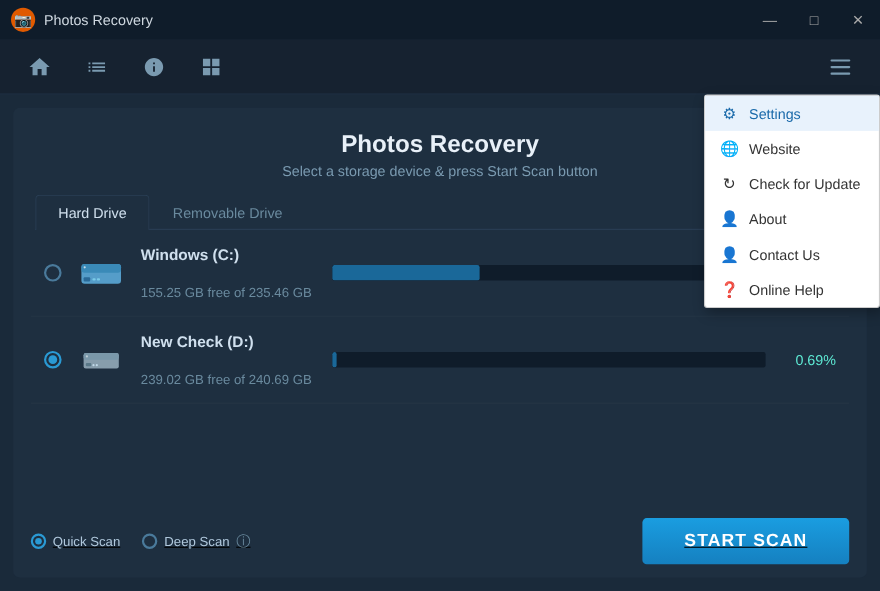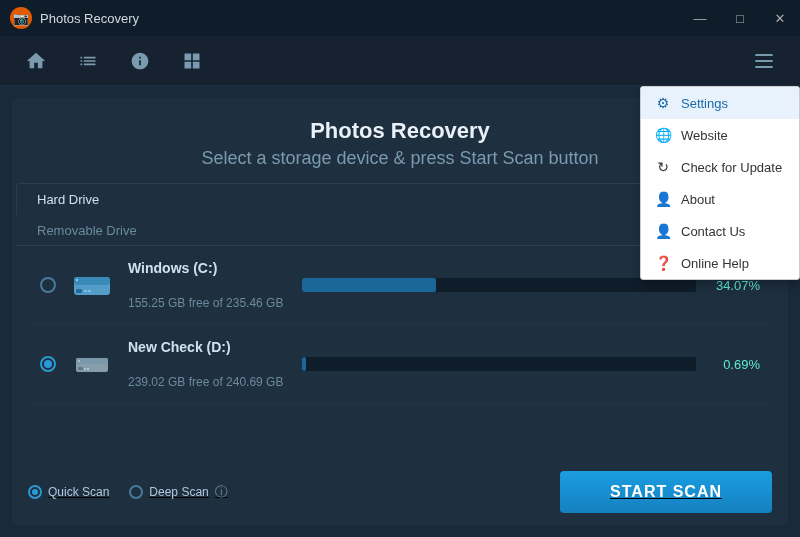--- a/index.html
+++ b/index.html
@@ -116,29 +116,28 @@
       padding: 20px 0 14px;
     }
     .page-header h1 {
       color: #e8f0f8;
       font-size: 22px;
       font-weight: 600;
       margin-bottom: 4px;
     }
     .page-header p {
       color: #7a9ab0;
-      font-size: 18px;
+      font-size: 13px;
     }
 
     
     .drive-tabs {
       display: flex;
       border-bottom: 1px solid #2a3f55;
-      margin: 0 4px;
-      flex-direction: column;
+      margin: 0 20px;
     }
     .drive-tab {
       padding: 8px 20px;
       font-size: 13px;
       cursor: pointer;
       border: 1px solid transparent;
       border-bottom: none;
       border-radius: 4px 4px 0 0;
       margin-bottom: -1px;
     }
@@ -277,21 +276,21 @@
     .info-icon-small {
       color: #6a8a9e;
       font-size: 13px;
     }
     .scan-spacer { flex: 1; }
     .start-scan-btn {
       background: linear-gradient(180deg, #1a9de0 0%, #1580c0 100%);
       color: #fff;
       border: none;
       border-radius: 4px;
-      padding: 12px 50px;
+      padding: 12px 38px;
       font-size: 16px;
       font-weight: 700;
       letter-spacing: 1px;
       cursor: pointer;
       text-transform: uppercase;
     }
 
     
     #dropdown-menu {
       position: absolute;

